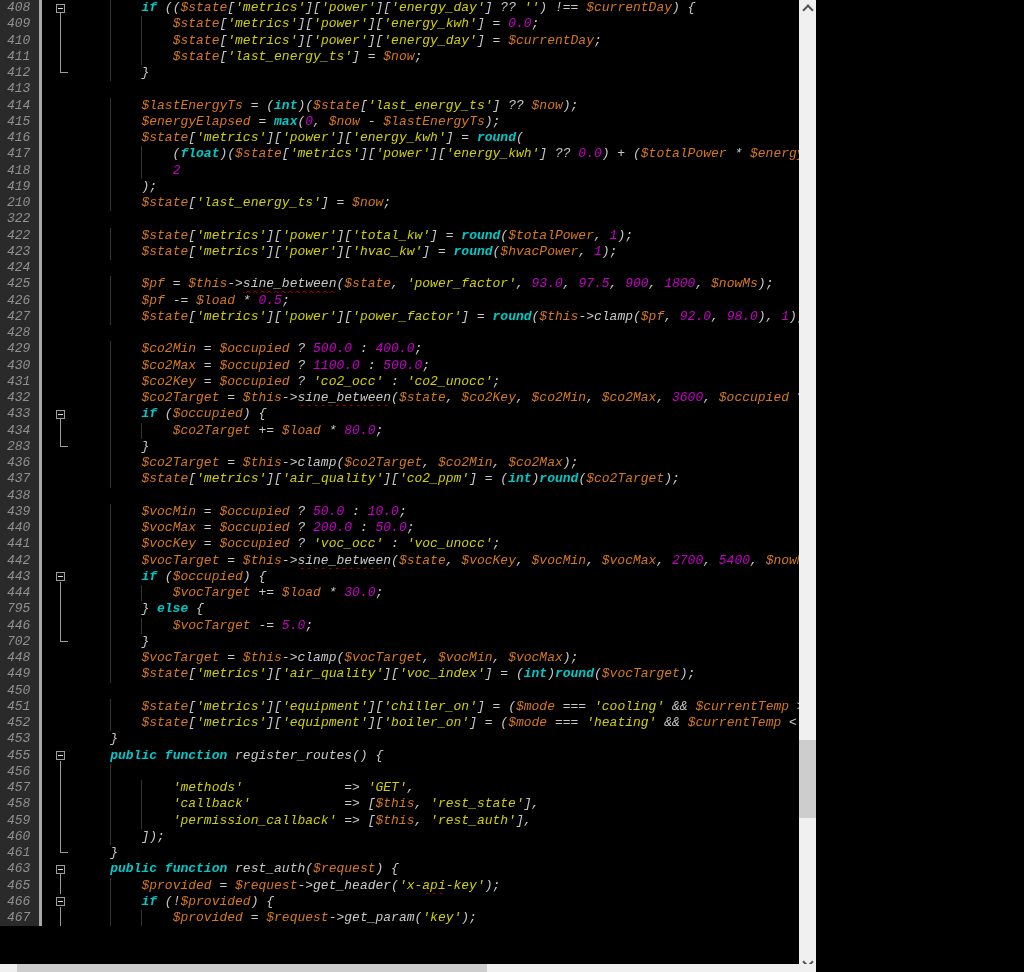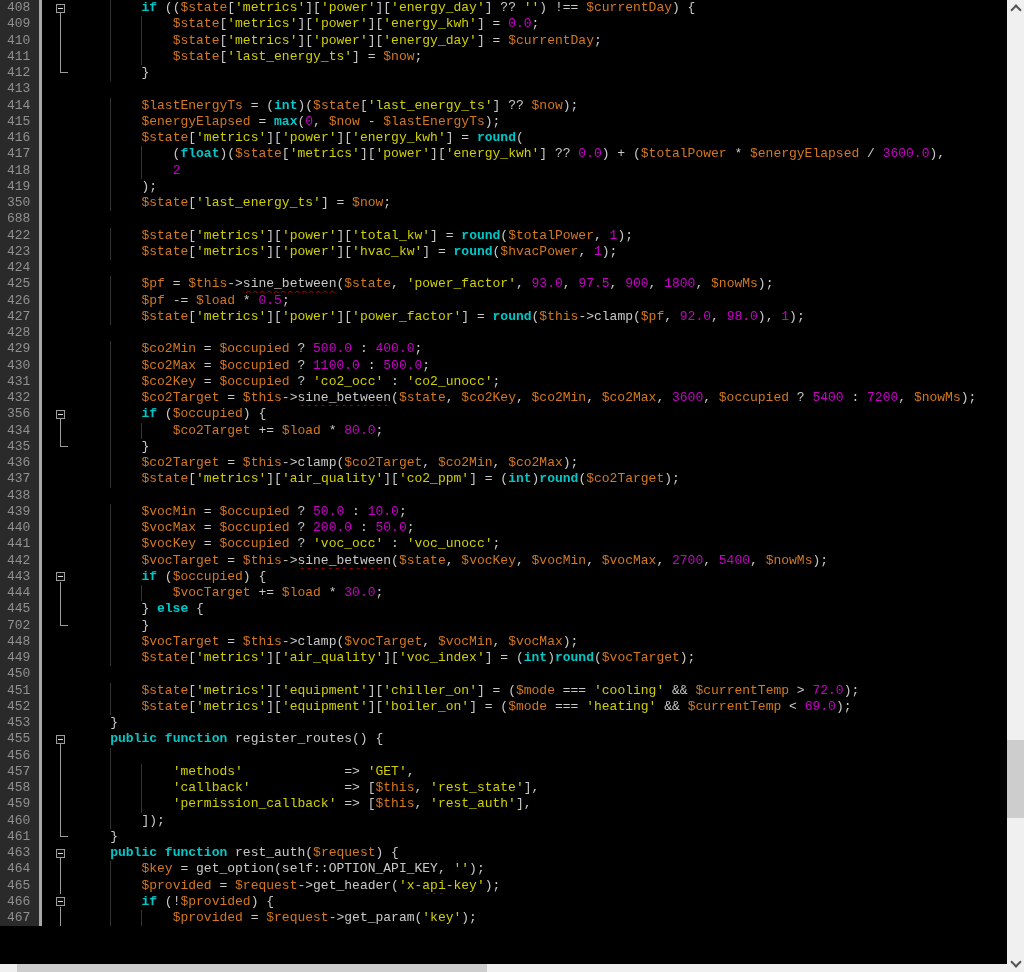--- a/index.html
+++ b/index.html
@@ -1,19 +1,19 @@
 <!DOCTYPE html>
 <html><head>
 <meta charset="utf-8">
 <style>
   html,body{margin:0;padding:0;background:#000;}
   #editor{
-    position:relative;width:1024px;height:972px;background:var(--bg,#000);
+    position:relative;width:816px;height:972px;background:var(--bg,#000);
     font-family:"Liberation Mono","DejaVu Sans Mono",monospace;
-    font-size:13px;line-height:16.25px;overflow:hidden;
+    font-size:13px;line-height:16.25px;overflow:hidden;font-style:italic;
   }
   #lines{position:absolute;left:0;top:0;width:1007px;height:964px;overflow:hidden;}
   .row{display:flex;height:16.25px;white-space:pre;}
   .gutter{
     flex:0 0 42px;background:var(--gutter-bg);color:var(--gutter-text);
     padding-left:7px;box-sizing:border-box;border-right:3px solid var(--divider);
   }
   .foldcol{flex:0 0 37px;position:relative;background:#000;}
   .fbox{
     position:absolute;left:14px;top:3.5px;width:9px;height:9px;box-sizing:border-box;
@@ -55,62 +55,62 @@
       <div class="row"><div class="gutter">410</div><div class="foldcol"><span class="fline"></span></div><div class="code"><span class="guide" style="left: 4ch;"></span><span class="guide" style="left: 8ch;"></span><span class="tok-d">            </span><span class="tok-v">$state</span><span class="tok-d">[</span><span class="tok-s">'metrics'</span><span class="tok-d">][</span><span class="tok-s">'power'</span><span class="tok-d">][</span><span class="tok-s">'energy_day'</span><span class="tok-d">] = </span><span class="tok-v">$currentDay</span><span class="tok-d">;</span></div></div>
       <div class="row"><div class="gutter">411</div><div class="foldcol"><span class="fline"></span></div><div class="code"><span class="guide" style="left: 4ch;"></span><span class="guide" style="left: 8ch;"></span><span class="tok-d">            </span><span class="tok-v">$state</span><span class="tok-d">[</span><span class="tok-s">'last_energy_ts'</span><span class="tok-d">] = </span><span class="tok-v">$now</span><span class="tok-d">;</span></div></div>
       <div class="row"><div class="gutter">412</div><div class="foldcol"><span class="felbow"></span></div><div class="code"><span class="guide" style="left: 4ch;"></span><span class="tok-d">        }</span></div></div>
       <div class="row"><div class="gutter">413</div><div class="foldcol"></div><div class="code"><span class="tok-d"></span></div></div>
       <div class="row"><div class="gutter">414</div><div class="foldcol"></div><div class="code"><span class="guide" style="left: 4ch;"></span><span class="tok-d">        </span><span class="tok-v">$lastEnergyTs</span><span class="tok-d"> = (</span><span class="tok-k">int</span><span class="tok-d">)(</span><span class="tok-v">$state</span><span class="tok-d">[</span><span class="tok-s">'last_energy_ts'</span><span class="tok-d">] ?? </span><span class="tok-v">$now</span><span class="tok-d">);</span></div></div>
       <div class="row"><div class="gutter">415</div><div class="foldcol"></div><div class="code"><span class="guide" style="left: 4ch;"></span><span class="tok-d">        </span><span class="tok-v">$energyElapsed</span><span class="tok-d"> = </span><span class="tok-k">max</span><span class="tok-d">(</span><span class="tok-n">0</span><span class="tok-d">, </span><span class="tok-v">$now</span><span class="tok-d"> - </span><span class="tok-v">$lastEnergyTs</span><span class="tok-d">);</span></div></div>
       <div class="row"><div class="gutter">416</div><div class="foldcol"></div><div class="code"><span class="guide" style="left: 4ch;"></span><span class="tok-d">        </span><span class="tok-v">$state</span><span class="tok-d">[</span><span class="tok-s">'metrics'</span><span class="tok-d">][</span><span class="tok-s">'power'</span><span class="tok-d">][</span><span class="tok-s">'energy_kwh'</span><span class="tok-d">] = </span><span class="tok-k">round</span><span class="tok-d">(</span></div></div>
       <div class="row"><div class="gutter">417</div><div class="foldcol"></div><div class="code"><span class="guide" style="left: 4ch;"></span><span class="guide" style="left: 8ch;"></span><span class="tok-d">            (</span><span class="tok-k">float</span><span class="tok-d">)(</span><span class="tok-v">$state</span><span class="tok-d">[</span><span class="tok-s">'metrics'</span><span class="tok-d">][</span><span class="tok-s">'power'</span><span class="tok-d">][</span><span class="tok-s">'energy_kwh'</span><span class="tok-d">] ?? </span><span class="tok-n">0.0</span><span class="tok-d">) + (</span><span class="tok-v">$totalPower</span><span class="tok-d"> * </span><span class="tok-v">$energyElapsed</span><span class="tok-d"> / </span><span class="tok-n">3600.0</span><span class="tok-d">),</span></div></div>
       <div class="row"><div class="gutter">418</div><div class="foldcol"></div><div class="code"><span class="guide" style="left: 4ch;"></span><span class="guide" style="left: 8ch;"></span><span class="tok-d">            </span><span class="tok-n">2</span></div></div>
       <div class="row"><div class="gutter">419</div><div class="foldcol"></div><div class="code"><span class="guide" style="left: 4ch;"></span><span class="tok-d">        );</span></div></div>
-      <div class="row"><div class="gutter">350</div><div class="foldcol"></div><div class="code"><span class="guide" style="left: 4ch;"></span><span class="tok-d">        </span><span class="tok-v">$state</span><span class="tok-d">[</span><span class="tok-s">'last_energy_ts'</span><span class="tok-d">] = </span><span class="tok-v">$now</span><span class="tok-d">;</span></div></div>
-      <div class="row"><div class="gutter">688</div><div class="foldcol"></div><div class="code"><span class="tok-d"></span></div></div>
+      <div class="row"><div class="gutter">210</div><div class="foldcol"></div><div class="code"><span class="guide" style="left: 4ch;"></span><span class="tok-d">        </span><span class="tok-v">$state</span><span class="tok-d">[</span><span class="tok-s">'last_energy_ts'</span><span class="tok-d">] = </span><span class="tok-v">$now</span><span class="tok-d">;</span></div></div>
+      <div class="row"><div class="gutter">322</div><div class="foldcol"></div><div class="code"><span class="tok-d"></span></div></div>
       <div class="row"><div class="gutter">422</div><div class="foldcol"></div><div class="code"><span class="guide" style="left: 4ch;"></span><span class="tok-d">        </span><span class="tok-v">$state</span><span class="tok-d">[</span><span class="tok-s">'metrics'</span><span class="tok-d">][</span><span class="tok-s">'power'</span><span class="tok-d">][</span><span class="tok-s">'total_kw'</span><span class="tok-d">] = </span><span class="tok-k">round</span><span class="tok-d">(</span><span class="tok-v">$totalPower</span><span class="tok-d">, </span><span class="tok-n">1</span><span class="tok-d">);</span></div></div>
       <div class="row"><div class="gutter">423</div><div class="foldcol"></div><div class="code"><span class="guide" style="left: 4ch;"></span><span class="tok-d">        </span><span class="tok-v">$state</span><span class="tok-d">[</span><span class="tok-s">'metrics'</span><span class="tok-d">][</span><span class="tok-s">'power'</span><span class="tok-d">][</span><span class="tok-s">'hvac_kw'</span><span class="tok-d">] = </span><span class="tok-k">round</span><span class="tok-d">(</span><span class="tok-v">$hvacPower</span><span class="tok-d">, </span><span class="tok-n">1</span><span class="tok-d">);</span></div></div>
       <div class="row"><div class="gutter">424</div><div class="foldcol"></div><div class="code"><span class="tok-d"></span></div></div>
       <div class="row"><div class="gutter">425</div><div class="foldcol"></div><div class="code"><span class="guide" style="left: 4ch;"></span><span class="tok-d">        </span><span class="tok-v">$pf</span><span class="tok-d"> = </span><span class="tok-v">$this</span><span class="tok-d">-&gt;</span><span class="tok-d sq">sine_between</span><span class="tok-d">(</span><span class="tok-v">$state</span><span class="tok-d">, </span><span class="tok-s">'power_factor'</span><span class="tok-d">, </span><span class="tok-n">93.0</span><span class="tok-d">, </span><span class="tok-n">97.5</span><span class="tok-d">, </span><span class="tok-n">900</span><span class="tok-d">, </span><span class="tok-n">1800</span><span class="tok-d">, </span><span class="tok-v">$nowMs</span><span class="tok-d">);</span></div></div>
       <div class="row"><div class="gutter">426</div><div class="foldcol"></div><div class="code"><span class="guide" style="left: 4ch;"></span><span class="tok-d">        </span><span class="tok-v">$pf</span><span class="tok-d"> -= </span><span class="tok-v">$load</span><span class="tok-d"> * </span><span class="tok-n">0.5</span><span class="tok-d">;</span></div></div>
       <div class="row"><div class="gutter">427</div><div class="foldcol"></div><div class="code"><span class="guide" style="left: 4ch;"></span><span class="tok-d">        </span><span class="tok-v">$state</span><span class="tok-d">[</span><span class="tok-s">'metrics'</span><span class="tok-d">][</span><span class="tok-s">'power'</span><span class="tok-d">][</span><span class="tok-s">'power_factor'</span><span class="tok-d">] = </span><span class="tok-k">round</span><span class="tok-d">(</span><span class="tok-v">$this</span><span class="tok-d">-&gt;clamp(</span><span class="tok-v">$pf</span><span class="tok-d">, </span><span class="tok-n">92.0</span><span class="tok-d">, </span><span class="tok-n">98.0</span><span class="tok-d">), </span><span class="tok-n">1</span><span class="tok-d">);</span></div></div>
       <div class="row"><div class="gutter">428</div><div class="foldcol"></div><div class="code"><span class="tok-d"></span></div></div>
       <div class="row"><div class="gutter">429</div><div class="foldcol"></div><div class="code"><span class="guide" style="left: 4ch;"></span><span class="tok-d">        </span><span class="tok-v">$co2Min</span><span class="tok-d"> = </span><span class="tok-v">$occupied</span><span class="tok-d"> ? </span><span class="tok-n">500.0</span><span class="tok-d"> : </span><span class="tok-n">400.0</span><span class="tok-d">;</span></div></div>
       <div class="row"><div class="gutter">430</div><div class="foldcol"></div><div class="code"><span class="guide" style="left: 4ch;"></span><span class="tok-d">        </span><span class="tok-v">$co2Max</span><span class="tok-d"> = </span><span class="tok-v">$occupied</span><span class="tok-d"> ? </span><span class="tok-n">1100.0</span><span class="tok-d"> : </span><span class="tok-n">500.0</span><span class="tok-d">;</span></div></div>
       <div class="row"><div class="gutter">431</div><div class="foldcol"></div><div class="code"><span class="guide" style="left: 4ch;"></span><span class="tok-d">        </span><span class="tok-v">$co2Key</span><span class="tok-d"> = </span><span class="tok-v">$occupied</span><span class="tok-d"> ? </span><span class="tok-s">'co2_occ'</span><span class="tok-d"> : </span><span class="tok-s">'co2_unocc'</span><span class="tok-d">;</span></div></div>
       <div class="row"><div class="gutter">432</div><div class="foldcol"></div><div class="code"><span class="guide" style="left: 4ch;"></span><span class="tok-d">        </span><span class="tok-v">$co2Target</span><span class="tok-d"> = </span><span class="tok-v">$this</span><span class="tok-d">-&gt;</span><span class="tok-d sq">sine_between</span><span class="tok-d">(</span><span class="tok-v">$state</span><span class="tok-d">, </span><span class="tok-v">$co2Key</span><span class="tok-d">, </span><span class="tok-v">$co2Min</span><span class="tok-d">, </span><span class="tok-v">$co2Max</span><span class="tok-d">, </span><span class="tok-n">3600</span><span class="tok-d">, </span><span class="tok-v">$occupied</span><span class="tok-d"> ? </span><span class="tok-n">5400</span><span class="tok-d"> : </span><span class="tok-n">7200</span><span class="tok-d">, </span><span class="tok-v">$nowMs</span><span class="tok-d">);</span></div></div>
-      <div class="row"><div class="gutter">356</div><div class="foldcol"><span class="ftail"></span><span class="fbox"></span></div><div class="code"><span class="guide" style="left: 4ch;"></span><span class="tok-d">        </span><span class="tok-k">if</span><span class="tok-d"> (</span><span class="tok-v">$occupied</span><span class="tok-d">) {</span></div></div>
+      <div class="row"><div class="gutter">433</div><div class="foldcol"><span class="ftail"></span><span class="fbox"></span></div><div class="code"><span class="guide" style="left: 4ch;"></span><span class="tok-d">        </span><span class="tok-k">if</span><span class="tok-d"> (</span><span class="tok-v">$occupied</span><span class="tok-d">) {</span></div></div>
       <div class="row"><div class="gutter">434</div><div class="foldcol"><span class="fline"></span></div><div class="code"><span class="guide" style="left: 4ch;"></span><span class="guide" style="left: 8ch;"></span><span class="tok-d">            </span><span class="tok-v">$co2Target</span><span class="tok-d"> += </span><span class="tok-v">$load</span><span class="tok-d"> * </span><span class="tok-n">80.0</span><span class="tok-d">;</span></div></div>
-      <div class="row"><div class="gutter">435</div><div class="foldcol"><span class="felbow"></span></div><div class="code"><span class="guide" style="left: 4ch;"></span><span class="tok-d">        }</span></div></div>
+      <div class="row"><div class="gutter">283</div><div class="foldcol"><span class="felbow"></span></div><div class="code"><span class="guide" style="left: 4ch;"></span><span class="tok-d">        }</span></div></div>
       <div class="row"><div class="gutter">436</div><div class="foldcol"></div><div class="code"><span class="guide" style="left: 4ch;"></span><span class="tok-d">        </span><span class="tok-v">$co2Target</span><span class="tok-d"> = </span><span class="tok-v">$this</span><span class="tok-d">-&gt;clamp(</span><span class="tok-v">$co2Target</span><span class="tok-d">, </span><span class="tok-v">$co2Min</span><span class="tok-d">, </span><span class="tok-v">$co2Max</span><span class="tok-d">);</span></div></div>
       <div class="row"><div class="gutter">437</div><div class="foldcol"></div><div class="code"><span class="guide" style="left: 4ch;"></span><span class="tok-d">        </span><span class="tok-v">$state</span><span class="tok-d">[</span><span class="tok-s">'metrics'</span><span class="tok-d">][</span><span class="tok-s">'air_quality'</span><span class="tok-d">][</span><span class="tok-s">'co2_ppm'</span><span class="tok-d">] = (</span><span class="tok-k">int</span><span class="tok-d">)</span><span class="tok-k">round</span><span class="tok-d">(</span><span class="tok-v">$co2Target</span><span class="tok-d">);</span></div></div>
       <div class="row"><div class="gutter">438</div><div class="foldcol"></div><div class="code"><span class="tok-d"></span></div></div>
       <div class="row"><div class="gutter">439</div><div class="foldcol"></div><div class="code"><span class="guide" style="left: 4ch;"></span><span class="tok-d">        </span><span class="tok-v">$vocMin</span><span class="tok-d"> = </span><span class="tok-v">$occupied</span><span class="tok-d"> ? </span><span class="tok-n">50.0</span><span class="tok-d"> : </span><span class="tok-n">10.0</span><span class="tok-d">;</span></div></div>
       <div class="row"><div class="gutter">440</div><div class="foldcol"></div><div class="code"><span class="guide" style="left: 4ch;"></span><span class="tok-d">        </span><span class="tok-v">$vocMax</span><span class="tok-d"> = </span><span class="tok-v">$occupied</span><span class="tok-d"> ? </span><span class="tok-n">200.0</span><span class="tok-d"> : </span><span class="tok-n">50.0</span><span class="tok-d">;</span></div></div>
       <div class="row"><div class="gutter">441</div><div class="foldcol"></div><div class="code"><span class="guide" style="left: 4ch;"></span><span class="tok-d">        </span><span class="tok-v">$vocKey</span><span class="tok-d"> = </span><span class="tok-v">$occupied</span><span class="tok-d"> ? </span><span class="tok-s">'voc_occ'</span><span class="tok-d"> : </span><span class="tok-s">'voc_unocc'</span><span class="tok-d">;</span></div></div>
       <div class="row"><div class="gutter">442</div><div class="foldcol"></div><div class="code"><span class="guide" style="left: 4ch;"></span><span class="tok-d">        </span><span class="tok-v">$vocTarget</span><span class="tok-d"> = </span><span class="tok-v">$this</span><span class="tok-d">-&gt;</span><span class="tok-d sq">sine_between</span><span class="tok-d">(</span><span class="tok-v">$state</span><span class="tok-d">, </span><span class="tok-v">$vocKey</span><span class="tok-d">, </span><span class="tok-v">$vocMin</span><span class="tok-d">, </span><span class="tok-v">$vocMax</span><span class="tok-d">, </span><span class="tok-n">2700</span><span class="tok-d">, </span><span class="tok-n">5400</span><span class="tok-d">, </span><span class="tok-v">$nowMs</span><span class="tok-d">);</span></div></div>
       <div class="row"><div class="gutter">443</div><div class="foldcol"><span class="ftail"></span><span class="fbox"></span></div><div class="code"><span class="guide" style="left: 4ch;"></span><span class="tok-d">        </span><span class="tok-k">if</span><span class="tok-d"> (</span><span class="tok-v">$occupied</span><span class="tok-d">) {</span></div></div>
       <div class="row"><div class="gutter">444</div><div class="foldcol"><span class="fline"></span></div><div class="code"><span class="guide" style="left: 4ch;"></span><span class="guide" style="left: 8ch;"></span><span class="tok-d">            </span><span class="tok-v">$vocTarget</span><span class="tok-d"> += </span><span class="tok-v">$load</span><span class="tok-d"> * </span><span class="tok-n">30.0</span><span class="tok-d">;</span></div></div>
-      <div class="row"><div class="gutter">445</div><div class="foldcol"><span class="fline"></span></div><div class="code"><span class="guide" style="left: 4ch;"></span><span class="tok-d">        } </span><span class="tok-k">else</span><span class="tok-d"> {</span></div></div>
+      <div class="row"><div class="gutter">795</div><div class="foldcol"><span class="fline"></span></div><div class="code"><span class="guide" style="left: 4ch;"></span><span class="tok-d">        } </span><span class="tok-k">else</span><span class="tok-d"> {</span></div></div>
+      <div class="row"><div class="gutter">446</div><div class="foldcol"><span class="fline"></span></div><div class="code"><span class="guide" style="left: 4ch;"></span><span class="guide" style="left: 8ch;"></span><span class="tok-d">            </span><span class="tok-v">$vocTarget</span><span class="tok-d"> -= </span><span class="tok-n">5.0</span><span class="tok-d">;</span></div></div>
       <div class="row"><div class="gutter">702</div><div class="foldcol"><span class="felbow"></span></div><div class="code"><span class="guide" style="left: 4ch;"></span><span class="tok-d">        }</span></div></div>
       <div class="row"><div class="gutter">448</div><div class="foldcol"></div><div class="code"><span class="guide" style="left: 4ch;"></span><span class="tok-d">        </span><span class="tok-v">$vocTarget</span><span class="tok-d"> = </span><span class="tok-v">$this</span><span class="tok-d">-&gt;clamp(</span><span class="tok-v">$vocTarget</span><span class="tok-d">, </span><span class="tok-v">$vocMin</span><span class="tok-d">, </span><span class="tok-v">$vocMax</span><span class="tok-d">);</span></div></div>
       <div class="row"><div class="gutter">449</div><div class="foldcol"></div><div class="code"><span class="guide" style="left: 4ch;"></span><span class="tok-d">        </span><span class="tok-v">$state</span><span class="tok-d">[</span><span class="tok-s">'metrics'</span><span class="tok-d">][</span><span class="tok-s">'air_quality'</span><span class="tok-d">][</span><span class="tok-s">'voc_index'</span><span class="tok-d">] = (</span><span class="tok-k">int</span><span class="tok-d">)</span><span class="tok-k">round</span><span class="tok-d">(</span><span class="tok-v">$vocTarget</span><span class="tok-d">);</span></div></div>
       <div class="row"><div class="gutter">450</div><div class="foldcol"></div><div class="code"><span class="tok-d"></span></div></div>
       <div class="row"><div class="gutter">451</div><div class="foldcol"></div><div class="code"><span class="guide" style="left: 4ch;"></span><span class="tok-d">        </span><span class="tok-v">$state</span><span class="tok-d">[</span><span class="tok-s">'metrics'</span><span class="tok-d">][</span><span class="tok-s">'equipment'</span><span class="tok-d">][</span><span class="tok-s">'chiller_on'</span><span class="tok-d">] = (</span><span class="tok-v">$mode</span><span class="tok-d"> === </span><span class="tok-s">'cooling'</span><span class="tok-d"> &amp;&amp; </span><span class="tok-v">$currentTemp</span><span class="tok-d"> &gt; </span><span class="tok-n">72.0</span><span class="tok-d">);</span></div></div>
       <div class="row"><div class="gutter">452</div><div class="foldcol"></div><div class="code"><span class="guide" style="left: 4ch;"></span><span class="tok-d">        </span><span class="tok-v">$state</span><span class="tok-d">[</span><span class="tok-s">'metrics'</span><span class="tok-d">][</span><span class="tok-s">'equipment'</span><span class="tok-d">][</span><span class="tok-s">'boiler_on'</span><span class="tok-d">] = (</span><span class="tok-v">$mode</span><span class="tok-d"> === </span><span class="tok-s">'heating'</span><span class="tok-d"> &amp;&amp; </span><span class="tok-v">$currentTemp</span><span class="tok-d"> &lt; </span><span class="tok-n">69.0</span><span class="tok-d">);</span></div></div>
       <div class="row"><div class="gutter">453</div><div class="foldcol"></div><div class="code"><span class="tok-d">    }</span></div></div>
       <div class="row"><div class="gutter">455</div><div class="foldcol"><span class="ftail"></span><span class="fbox"></span></div><div class="code"><span class="tok-d">    </span><span class="tok-k">public function</span><span class="tok-d"> register_routes() {</span></div></div>
       <div class="row"><div class="gutter">456</div><div class="foldcol"><span class="fline"></span></div><div class="code"><span class="guide" style="left: 4ch;"></span></div></div>
       <div class="row"><div class="gutter">457</div><div class="foldcol"><span class="fline"></span></div><div class="code"><span class="guide" style="left: 4ch;"></span><span class="guide" style="left: 8ch;"></span><span class="tok-d">            </span><span class="tok-s">'methods'</span><span class="tok-d">             =&gt; </span><span class="tok-s">'GET'</span><span class="tok-d">,</span></div></div>
       <div class="row"><div class="gutter">458</div><div class="foldcol"><span class="fline"></span></div><div class="code"><span class="guide" style="left: 4ch;"></span><span class="guide" style="left: 8ch;"></span><span class="tok-d">            </span><span class="tok-s">'callback'</span><span class="tok-d">            =&gt; [</span><span class="tok-v">$this</span><span class="tok-d">, </span><span class="tok-s">'rest_state'</span><span class="tok-d">],</span></div></div>
       <div class="row"><div class="gutter">459</div><div class="foldcol"><span class="fline"></span></div><div class="code"><span class="guide" style="left: 4ch;"></span><span class="guide" style="left: 8ch;"></span><span class="tok-d">            </span><span class="tok-s">'permission_callback'</span><span class="tok-d"> =&gt; [</span><span class="tok-v">$this</span><span class="tok-d">, </span><span class="tok-s">'rest_auth'</span><span class="tok-d">],</span></div></div>
       <div class="row"><div class="gutter">460</div><div class="foldcol"><span class="fline"></span></div><div class="code"><span class="guide" style="left: 4ch;"></span><span class="tok-d">        ]);</span></div></div>
       <div class="row"><div class="gutter">461</div><div class="foldcol"><span class="felbow"></span></div><div class="code"><span class="tok-d">    }</span></div></div>
       <div class="row"><div class="gutter">463</div><div class="foldcol"><span class="ftail"></span><span class="fbox"></span></div><div class="code"><span class="tok-d">    </span><span class="tok-k">public function</span><span class="tok-d"> rest_auth(</span><span class="tok-v">$request</span><span class="tok-d">) {</span></div></div>
-      <div class="row"><div class="gutter">464</div><div class="foldcol"><span class="fline"></span></div><div class="code"><span class="guide" style="left: 4ch;"></span><span class="tok-d">        </span><span class="tok-v">$key</span><span class="tok-d"> = get_option(self::OPTION_API_KEY, </span><span class="tok-s">''</span><span class="tok-d">);</span></div></div>
       <div class="row"><div class="gutter">465</div><div class="foldcol"><span class="fline"></span></div><div class="code"><span class="guide" style="left: 4ch;"></span><span class="tok-d">        </span><span class="tok-v">$provided</span><span class="tok-d"> = </span><span class="tok-v">$request</span><span class="tok-d">-&gt;get_header(</span><span class="tok-s">'x-</span><span class="tok-s sq">api</span><span class="tok-s">-key'</span><span class="tok-d">);</span></div></div>
       <div class="row"><div class="gutter">466</div><div class="foldcol"><span class="ftail"></span><span class="fbox"></span></div><div class="code"><span class="guide" style="left: 4ch;"></span><span class="tok-d">        </span><span class="tok-k">if</span><span class="tok-d"> (!</span><span class="tok-v">$provided</span><span class="tok-d">) {</span></div></div>
       <div class="row"><div class="gutter">467</div><div class="foldcol"><span class="fline"></span></div><div class="code"><span class="guide" style="left: 4ch;"></span><span class="guide" style="left: 8ch;"></span><span class="tok-d">            </span><span class="tok-v">$provided</span><span class="tok-d"> = </span><span class="tok-v">$request</span><span class="tok-d">-&gt;get_param(</span><span class="tok-s">'key'</span><span class="tok-d">);</span></div></div>
     </div>
 
   <div id="vscroll">
     <div class="varrow up">
         <i class="chev up"></i>
       </div>
     <div id="vthumb" style="top: 740px; height: 78px;"></div>

